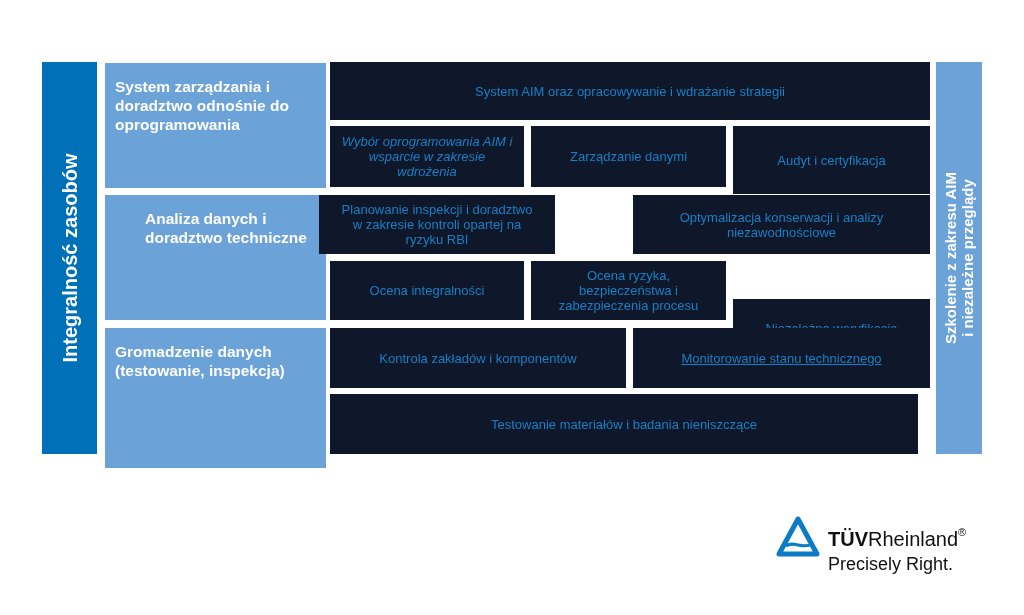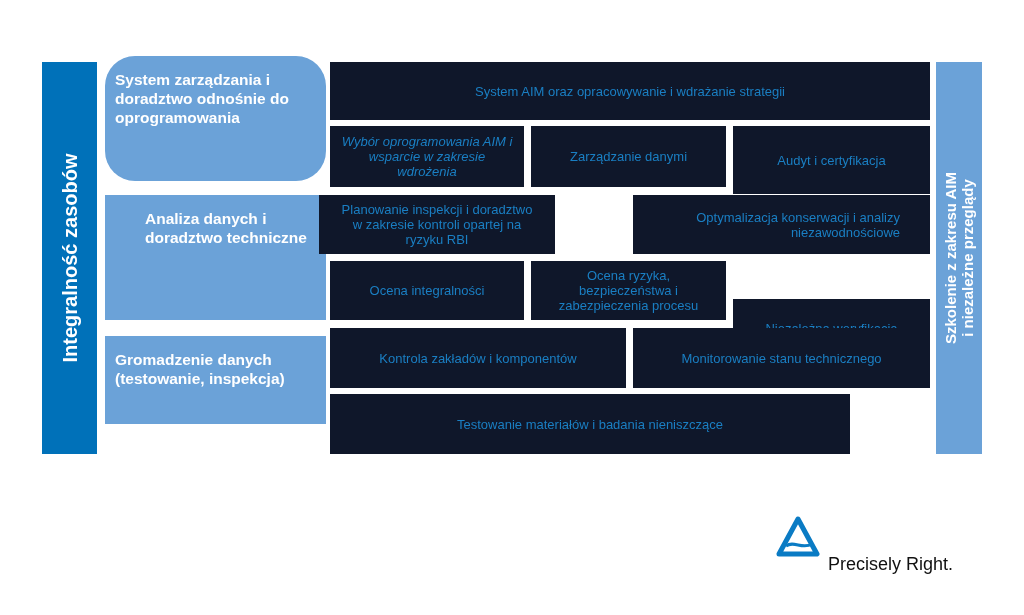--- a/index.html
+++ b/index.html
@@ -22,44 +22,45 @@
   .logo-reg { font-size:11px; vertical-align:top; position:relative; top:-2px; }
   .logo-tag { position:absolute; left:52px; top:38px; font-size:18px; color:#111; white-space:nowrap; }
 </style>
 </head>
 <body>
 
 <div class="abs leftbar">
   <div class="vtext">Integralność zasobów</div>
 </div>
 
-<div class="abs rowhead" style="top:56px;height:125px;border-radius:30px;">System zarządzania i doradztwo odnośnie do oprogramowania</div>
+<div class="abs rowhead" style="top:63px;height:125px;">System zarządzania i doradztwo odnośnie do oprogramowania</div>
 <div class="abs cell" style="left:330px;top:62px;width:600px;height:58px;">System AIM oraz opracowywanie i wdrażanie strategii</div>
 <div class="abs cell" style="left:330px;top:126px;width:194px;height:61px;font-style:italic;">Wybór oprogramowania AIM i wsparcie w zakresie wdrożenia</div>
 <div class="abs cell" style="left:531px;top:126px;width:195px;height:61px;">Zarządzanie danymi</div>
 <div class="abs cell" style="left:733px;top:126px;width:197px;height:68px;">Audyt i certyfikacja</div>
 
 <div class="abs rowhead" style="top:195px;height:125px;padding-left:40px;">Analiza danych i doradztwo techniczne</div>
 <div class="abs cell" style="left:319px;top:195px;width:236px;height:59px;padding:0 20px;">Planowanie inspekcji i doradztwo w zakresie kontroli opartej na ryzyku RBI</div>
-<div class="abs cell" style="left:633px;top:195px;width:297px;height:59px;padding:0 30px;text-align:right;">Optymalizacja konserwacji i analizy niezawodnościowe</div>
+<div class="abs cell" style="left:633px;top:195px;width:297px;height:59px;padding:0 30px;">Optymalizacja konserwacji i analizy niezawodnościowe</div>
 <div class="abs cell" style="left:330px;top:261px;width:194px;height:59px;">Ocena integralności</div>
 <div class="abs cell" style="left:531px;top:261px;width:195px;height:59px;padding:11px 18px;">Ocena ryzyka, bezpieczeństwa i zabezpieczenia procesu</div>
 <div class="abs cell" style="left:733px;top:261px;width:197px;height:59px;margin-top:38px;">Niezależna weryfikacja</div>
 
-<div class="abs rowhead" style="top:336px;height:88px;">Gromadzenie danych (testowanie, inspekcja)</div>
+<div class="abs rowhead" style="top:328px;height:140px;">Gromadzenie danych (testowanie, inspekcja)</div>
 <div class="abs cell" style="left:330px;top:328px;width:296px;height:60px;">Kontrola zakładów i komponentów</div>
-<div class="abs cell" style="left:633px;top:328px;width:297px;height:60px;">Monitorowanie stanu technicznego</div>
-<div class="abs cell" style="left:330px;top:394px;width:520px;height:60px;">Testowanie materiałów i badania nieniszczące</div>
+<div class="abs cell" style="left:633px;top:328px;width:297px;height:60px;text-decoration:underline;">Monitorowanie stanu technicznego</div>
+<div class="abs cell" style="left:330px;top:394px;width:588px;height:60px;">Testowanie materiałów i badania nieniszczące</div>
 
 <div class="abs rightbar">
   <div class="vtext">
     <div>Szkolenie z zakresu AIM</div>
     <div>i niezależne przeglądy</div>
   </div>
 </div>
 
 <div class="abs logo">
   <svg width="44" height="42" viewBox="0 0 44 42" style="position:absolute;left:0;top:0;">
     <path d="M22 3 L41 38 L3 38 Z" fill="none" stroke="#0a7bc4" stroke-width="5" stroke-linejoin="round"></path>
     <path d="M10 30 C18 24, 26 34, 36 28" fill="none" stroke="#0a7bc4" stroke-width="3"></path>
   </svg>
+  <div class="logo-name"><b>TÜV</b><span>Rheinland</span><span class="logo-reg">®</span></div>
   <div class="logo-tag">Precisely Right.</div>
 </div>
 
 </body></html>

